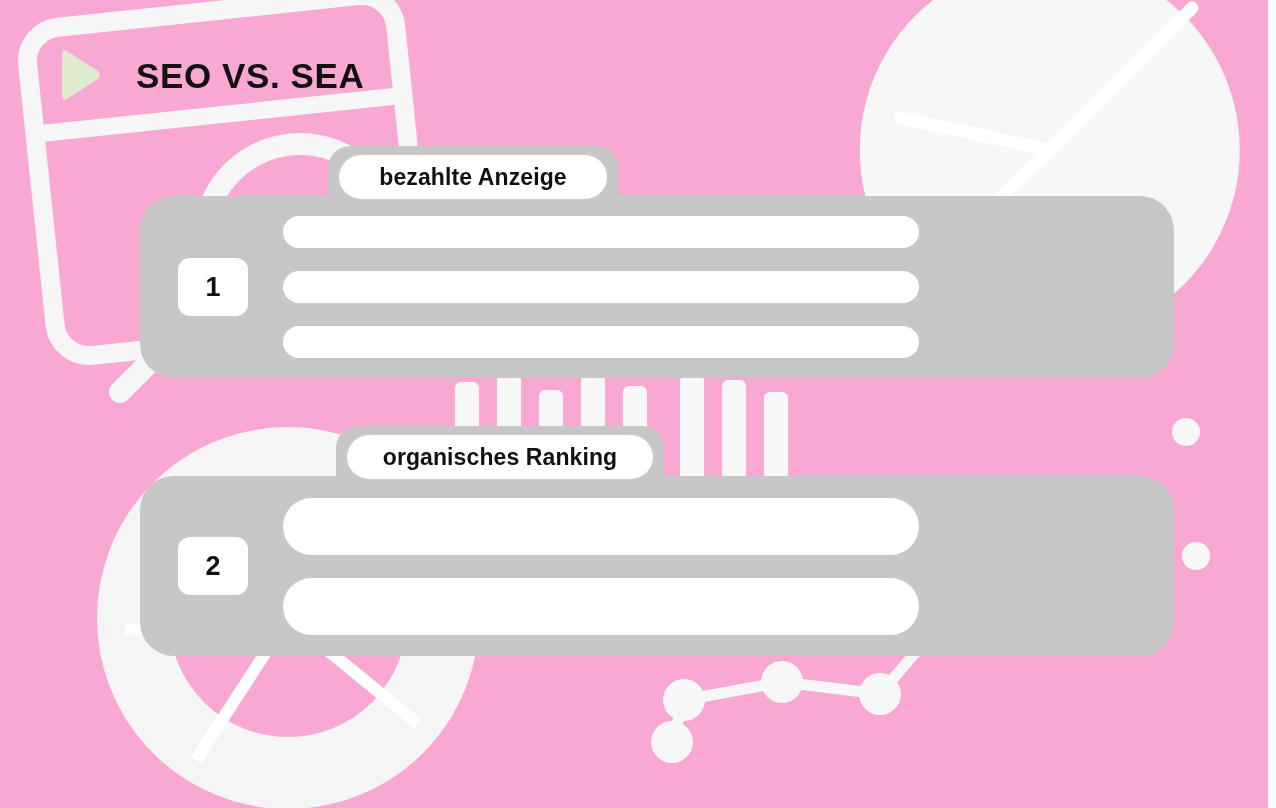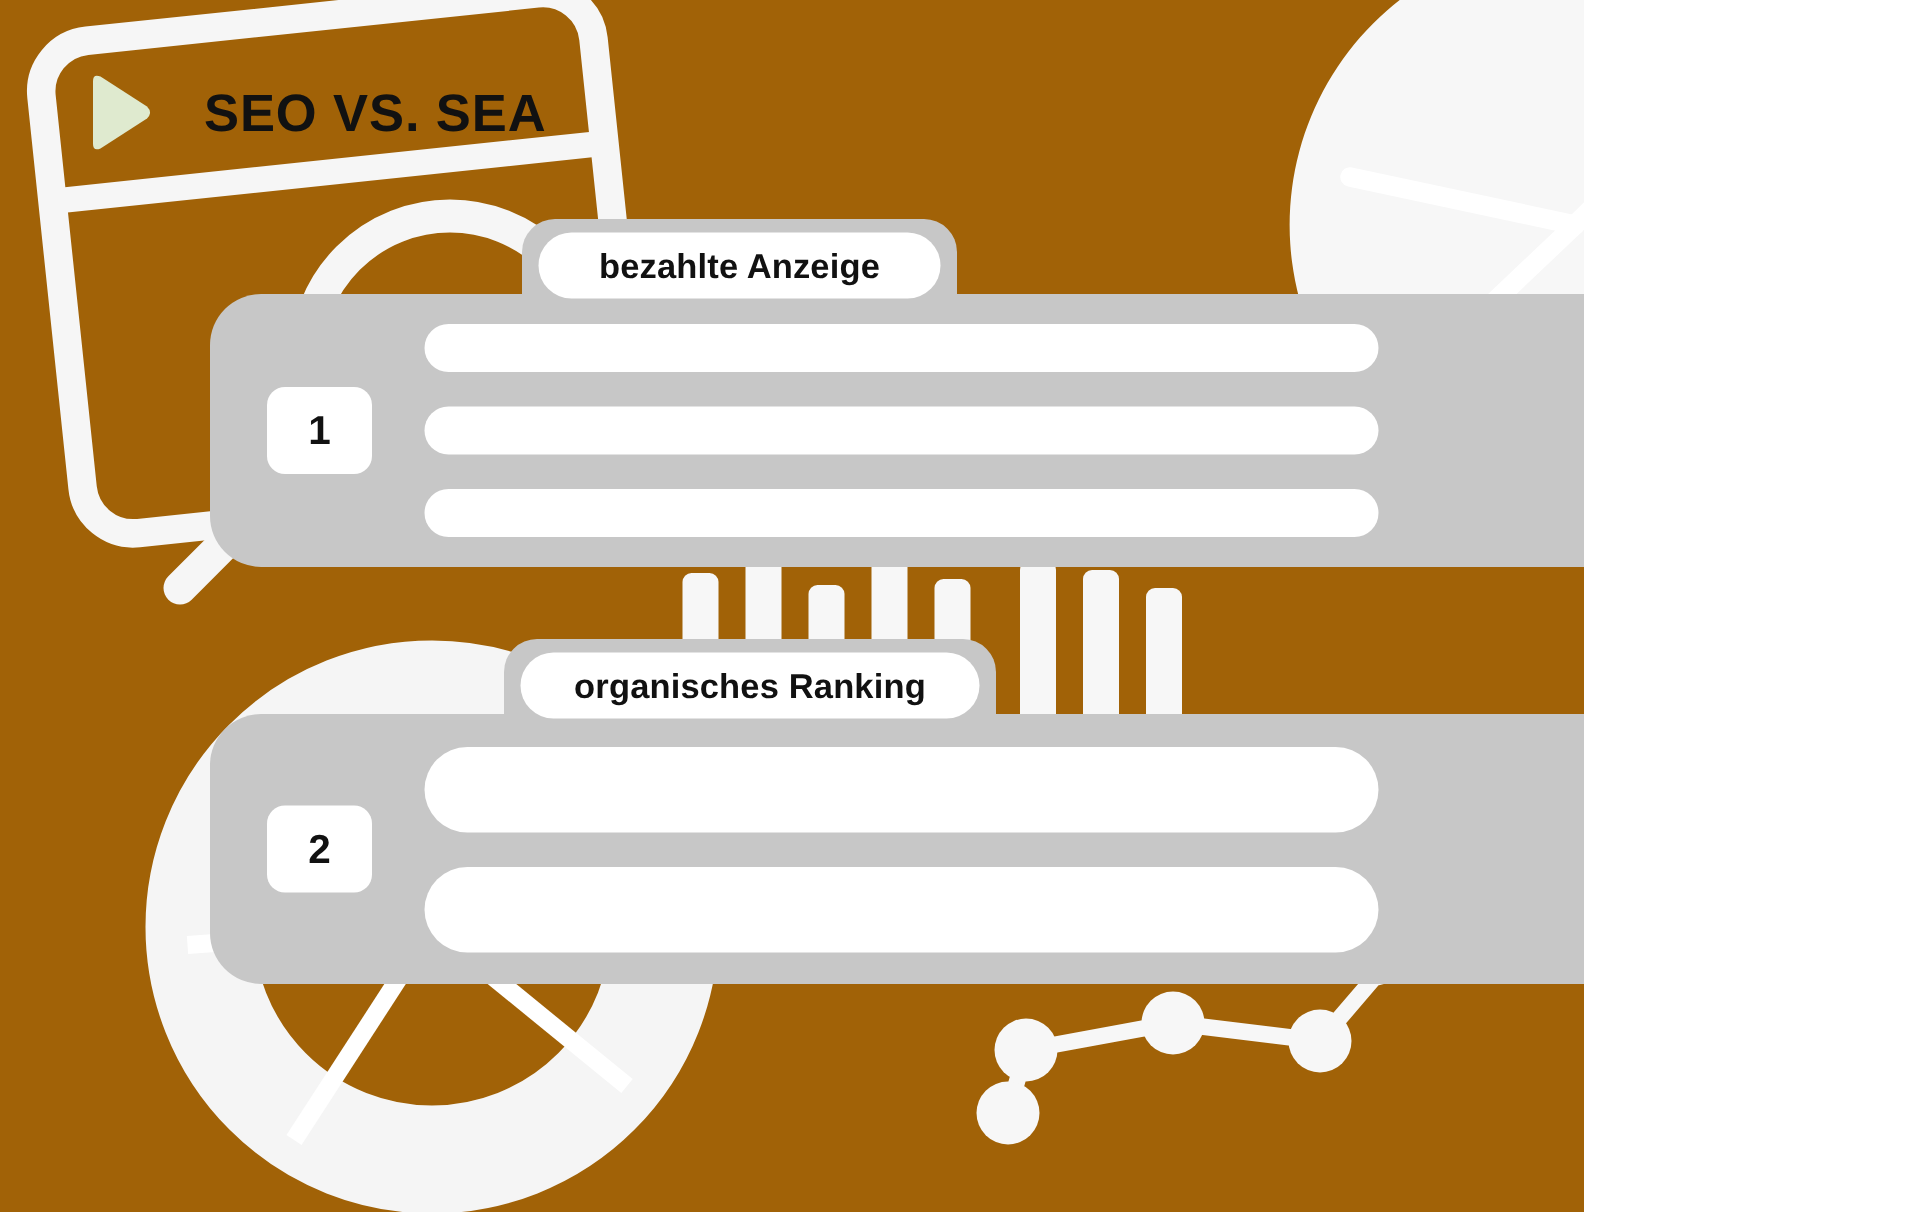--- a/index.html
+++ b/index.html
@@ -11,23 +11,23 @@
     width: 1276px;
     height: 808px;
     background: #ffffff;
     font-family: "Liberation Sans", sans-serif;
     overflow: hidden;
     position: relative;
   }
 
   #stage {
     position: relative;
-    width: 1056px;
+    width: 1268px;
     height: 808px;
-    background: #a16207;
+    background: #f9a8d4;
     overflow: hidden;
     text-align: right;
   }
 
   
   #bg-watermarks {
     position: absolute;
     inset: 0;
     width: 1276px;
     height: 808px;
@@ -206,21 +206,21 @@
 
   <div id="title-row">
     <svg id="play-icon" viewBox="0 0 46 52">
       <path d="M6 5 Q6 0 11 2 L42 22 Q46 26 42 30 L11 50 Q6 52 6 47 Z" fill="#dfeacf"></path>
     </svg>
     <div id="page-title">SEO VS. SEA</div>
   </div>
 
   <div class="card-block">
 
-    <div class="tab" style="left:348px; top:146px; width:290px; height:62px;">
+    <div class="tab" style="left:328px; top:146px; width:290px; height:62px;">
       <div class="tab-pill" style="width:268px; height:44px;">bezahlte Anzeige</div>
     </div>
 
     <div class="card" style="left:140px; top:196px; width:1034px; height:182px;">
 
       <div class="num-box" style="left:38px; top:62px; width:70px; height:58px;">1</div>
 
       <div class="bars" style="left:143px; top:20px; width:636px; height:142px; justify-content:space-between;">
         <div class="bar" style="height:32px;"></div>
         <div class="bar" style="height:32px;"></div>

